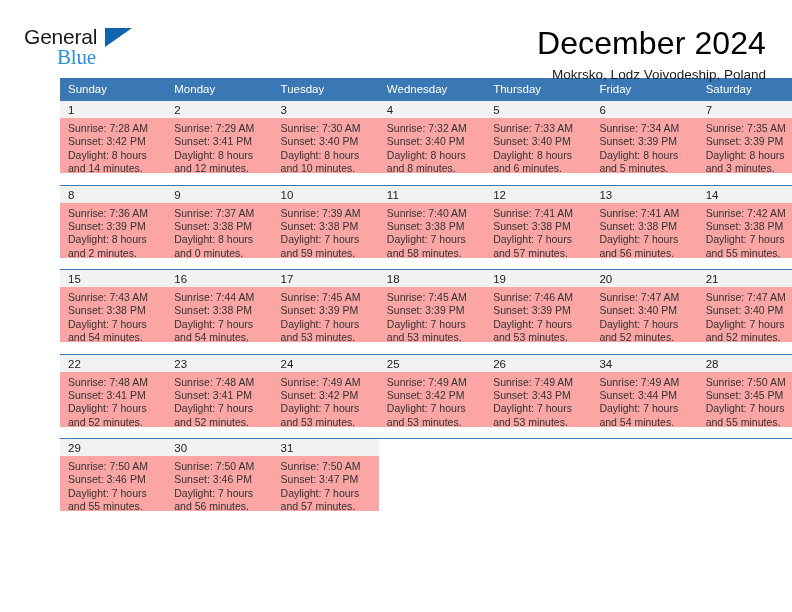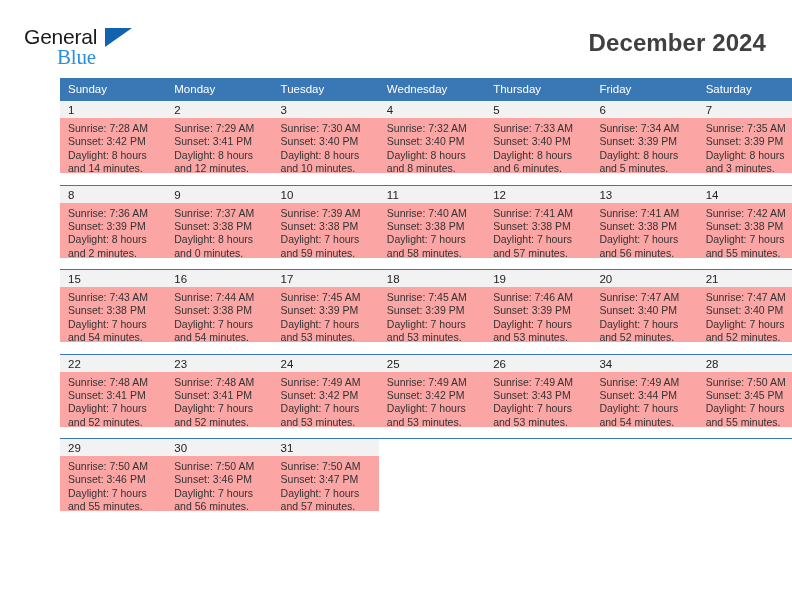--- a/index.html
+++ b/index.html
@@ -61,23 +61,23 @@
     color: #2a8fdd;
     letter-spacing: -0.2px;
     font-family: Liberation Serif, serif;
   }
 
   .titles {
     text-align: right;
     padding-right: 2px;
   }
   .cal-title {
-    font-size: 24px;
-    font-weight: bold;
-    color: #404040;
+    font-size: 32px;
+    font-weight: normal;
+    color: #000000;
     line-height: 34px;
     letter-spacing: 0.1px;
   }
   .cal-subtitle {
     font-size: 13.5px;
     color: #1a1a1a;
     line-height: 22px;
     margin-top: 4px;
   }
 
@@ -146,20 +146,21 @@
   <div class="header">
 
     <div class="logo">
       <span class="logo-general">General</span>
       <span class="logo-tri"></span>
       <span class="logo-blue">Blue</span>
     </div>
 
     <div class="titles">
       <div class="cal-title">December 2024</div>
+      <div class="cal-subtitle">Mokrsko, Lodz Voivodeship, Poland</div>
     </div>
 
   </div>
 
   <table class="calendar">
     <thead>
       <tr class="weekday-row">
         <th>Sunday</th>
         <th>Monday</th>
         <th>Tuesday</th>

